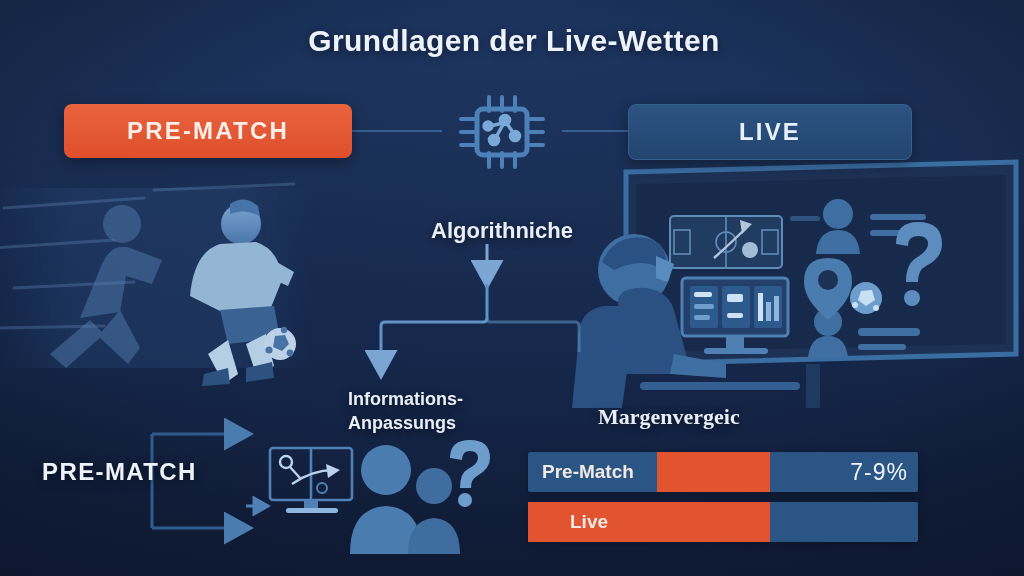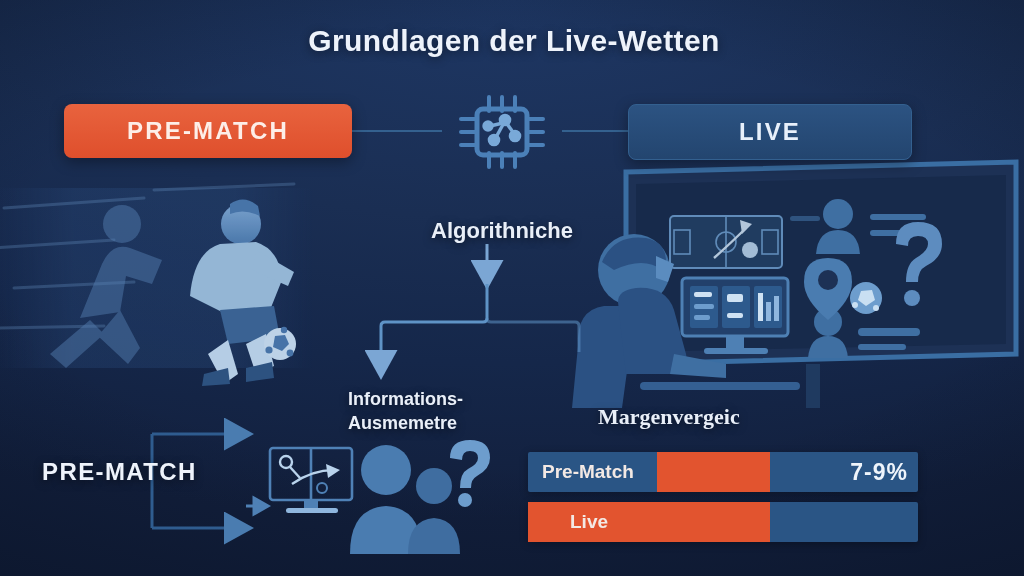--- a/index.html
+++ b/index.html
@@ -76,21 +76,21 @@
     position:absolute;inset:0;background:#2a5585;border-radius:2px;
     box-shadow:0 2px 8px rgba(0,0,0,.3);
   }
   .bar-fill{position:absolute;top:0;bottom:0;background:#e2542f;}
   .bar-label{
     position:absolute;top:0;bottom:0;display:flex;align-items:center;
     font-size:19px;font-weight:bold;color:#f3e9e4;z-index:3;
   }
   .bar-value{
     position:absolute;top:0;bottom:0;right:10px;display:flex;align-items:center;
-    font-size:23px;font-weight:bold;color:#eef4fb;letter-spacing:1px;z-index:3;
+    font-size:23px;font-weight:normal;color:#eef4fb;letter-spacing:1px;z-index:3;
   }
 
   
   .illus{position:absolute;z-index:2;}
   #illus-players{left:-6px;top:168px;width:320px;height:230px;opacity:.95;}
   #illus-desk{left:570px;top:158px;width:454px;height:250px;}
   #illus-info{left:246px;top:436px;width:250px;height:132px;}
 </style>
 </head>
 <body>
@@ -315,21 +315,21 @@
       <circle cx="45" cy="31" r="4"></circle>
     </g>
   </svg>
 
   <div class="chip-caption">
     <div>Algorithniche</div>
   </div>
 
   <div class="caption" id="cap-info">
     <div>Informations-</div>
-    <div>Ausmemetre</div>
+    <div>Anpassungs</div>
   </div>
 
   <div class="caption" id="cap-prematch">PRE-MATCH</div>
 
   <div class="caption" id="cap-margin">Margenvergeic</div>
 
   <div id="chart">
 
     <div class="bar-row">
       <div class="bar-track" style="background: rgb(42, 85, 133);"></div>

